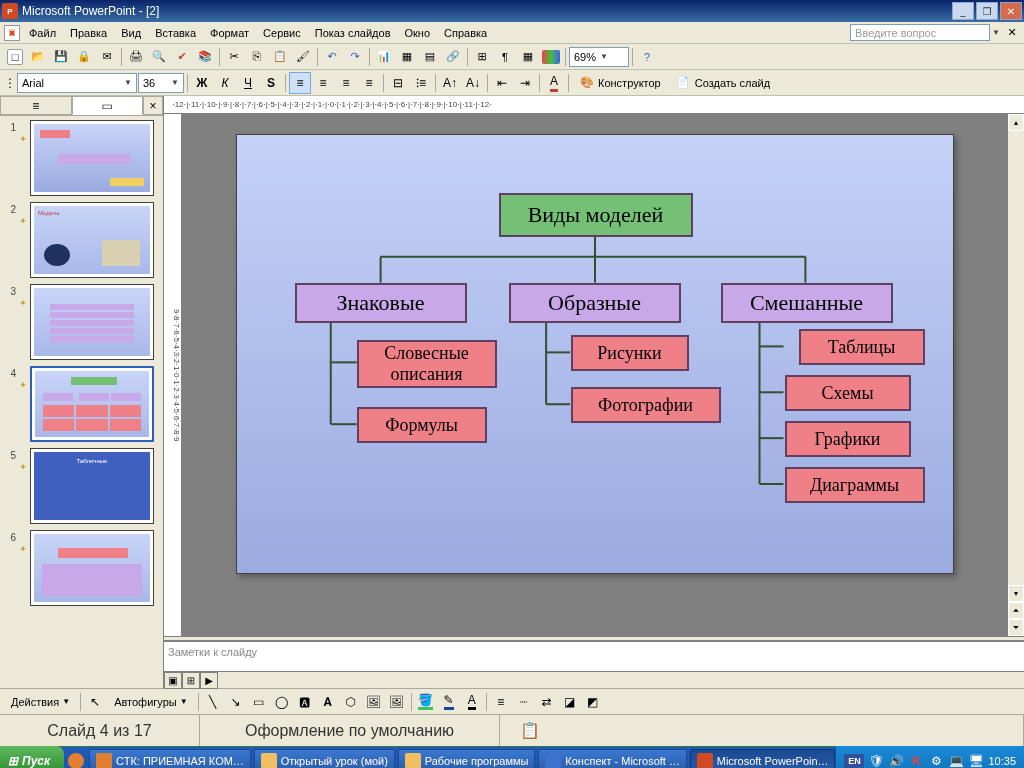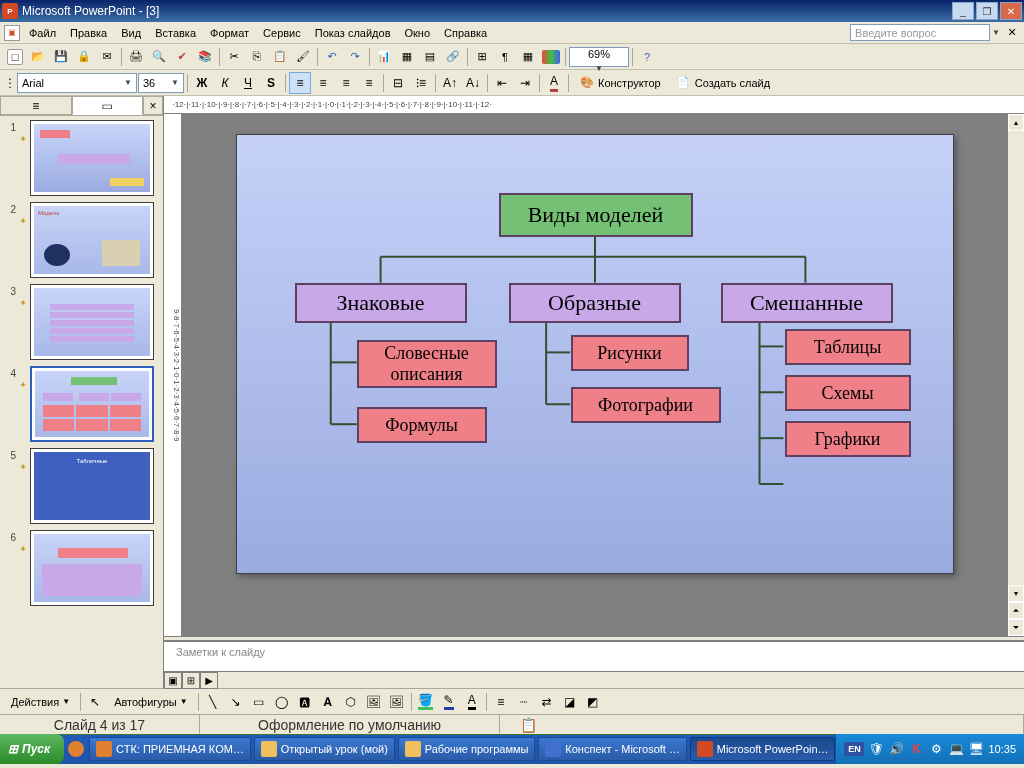--- a/index.html
+++ b/index.html
@@ -20,21 +20,21 @@
 .menubar .question-box{ margin-left:auto; width:140px;height:17px;background:#fff;border:1px solid #7f9db9;color:#999;font-size:11px;display:flex;align-items:center;padding:0 4px;}
 .menubar .close-doc{ margin-left:4px;width:16px;height:14px;display:flex;align-items:center;justify-content:center;color:#000;}
 
 
 .toolbar-row { height: 26px; background: #ece9d8; display: flex; align-items: center; padding: 0 4px; border-bottom: 1px solid #c0c0b0; gap: 1px; }
 .tb-btn { width: 22px; height: 22px; display: flex; align-items: center; justify-content: center; font-size: 12px; border: 1px solid transparent; }
 .tb-sep { width: 1px; height: 18px; background: #aca899; margin: 0 2px; }
 .tb-combo { height: 20px; background: #fff; border: 1px solid #7f9db9; display: flex; align-items: center; padding: 0 4px; font-size: 11px; gap:4px; }
 .tb-combo .arr{ font-size:8px;color:#444;}
 .tb-big-btn{ height:22px;display:flex;align-items:center;padding:0 6px;border:1px solid transparent;gap:3px;font-size:11px;}
-.zoom-combo{ width:60px;flex-direction:column;}
+.zoom-combo{ width:60px;}
 
 
 .workspace { display: flex; height: 592px; }
 .left-panel { width: 164px; background: #ece9d8; border-right: 1px solid #808080; display:flex;flex-direction:column;}
 .left-tabs{ height:20px;display:flex;border-bottom:1px solid #aca899;}
 .left-tabs .tab{ flex:1;display:flex;align-items:center;justify-content:center;border:1px solid #aca899;background:#ece9d8;font-size:12px;}
 .left-tabs .tab.active{ background:#fff;border-bottom:1px solid #fff;}
 .thumbs{ flex:1;overflow-y:auto;background:#ece9d8;padding:4px;}
 .thumb-row{ display:flex;align-items:flex-start;gap:2px;margin-bottom:6px;}
 .thumb-num{ width:12px;font-size:10px;color:#444;text-align:right;padding-top:2px;}
@@ -52,30 +52,30 @@
 .node{ position:absolute;border:2px solid #604060;display:flex;align-items:center;justify-content:center;font-family:'Times New Roman',serif;text-align:center;padding:12px 6px;}
 .n-green{ background:#74c074;font-size:22px;width:194px;height:44px;}
 .n-purple{ background:#c8a8e8;font-size:22px;width:172px;height:40px;}
 .n-pink{ background:#f08088;font-size:18px;height:36px;}
 .svg-lines{position:absolute;inset:0;pointer-events:none;}
 .scroll-v{ width:17px;background:#ece9d8;border-left:1px solid #808080;display:flex;flex-direction:column;}
 .scroll-v .sb-btn{height:17px;background:#ece9d8;border:1px solid #fff;display:flex;align-items:center;justify-content:center;font-size:8px;}
 .scroll-v .sb-track{flex:1;background:#ece9d8;}
 
 .notes-splitter{ height:5px;background:#ece9d8;border-top:1px solid #808080;border-bottom:1px solid #808080;cursor:ns-resize;}
-.notes-area{ height:30px;background:#fff;border-top:1px solid #808080;padding:4px 12px;font-size:11px;color:#888;}
+.notes-area{ height:30px;background:#fff;border-top:1px solid #808080;padding:4px 4px;font-size:11px;color:#888;}
 .scroll-h{ height:17px;background:#ece9d8;border-top:1px solid #808080;display:flex;}
 .view-btns{ display:flex;}
 .view-btns .vb{ width:18px;height:17px;border:1px solid #808080;display:flex;align-items:center;justify-content:center;font-size:10px;}
 
 
 .drawbar{ height:26px;background:#ece9d8;border-top:1px solid #aca899;display:flex;align-items:center;padding:0 4px;gap:1px;}
 
 
-.statusbar{ height:20px;background:#ece9d8;border-top:1px solid #aca899;display:flex;align-items:center;font-size:14px;color:#333;}
+.statusbar{ height:32px;background:#ece9d8;border-top:1px solid #aca899;display:flex;align-items:center;font-size:16px;color:#333;}
 .statusbar .sb-cell{ padding:0 20px;border-right:1px solid #aca899;height:100%;display:flex;align-items:center;}
 
 
 .taskbar{ height:30px;background:linear-gradient(#3e8a3e,#2a6a2a 3%,#225ab8 4%,#2153aa);display:flex;align-items:center;padding:0 0 0 0;gap:0;}
 .start-btn{ height:30px;background:linear-gradient(#5fb85f,#2a8a2a);color:#fff;font-size:12px;font-weight:bold;padding:0 14px 0 8px;display:flex;align-items:center;gap:4px;border-radius:0 8px 8px 0;font-style:italic;}
 .task-item{ height:24px;background:linear-gradient(#3a78d0,#2a5ba8);border:1px solid #1a4a90;color:#fff;font-size:11px;padding:0 6px;display:flex;align-items:center;gap:4px;margin-left:3px;max-width:165px;overflow:hidden;white-space:nowrap;border-radius:2px;}
 .task-item.active{ background:linear-gradient(#1a4a90,#2a5ba8);border:1px solid #0a3a80;}
 .task-item .ti-icon{ width:16px;height:16px;background:#f0c060;border-radius:2px;flex-shrink:0;}
 .tray{ margin-left:auto;height:30px;background:linear-gradient(#1a8ad8,#1270b8);display:flex;align-items:center;gap:4px;padding:0 8px;color:#fff;font-size:11px;border-left:1px solid #0a5a98;}
 .tray .tr-icon{ width:16px;height:16px;display:flex;align-items:center;justify-content:center;font-size:12px;}
@@ -83,21 +83,21 @@
 .ql-icon{ width:20px;height:24px;display:flex;align-items:center;justify-content:center;margin-left:2px;}
 
 
 .ic{ width:16px;height:16px;display:inline-flex;align-items:center;justify-content:center;font-size:11px;border-radius:2px;}
 </style>
 </head>
 <body>
 
 <div class="titlebar">
   <div class="app-icon">P</div>
-  <div class="title-text">Microsoft PowerPoint - [3]</div>
+  <div class="title-text">Microsoft PowerPoint - [2]</div>
   <div class="winbtns">
     <div>_</div>
     <div>❐</div>
     <div class="close">✕</div>
   </div>
 </div>
 
 <div class="menubar">
   <div class="doc-icon">▣</div>
   <div class="mi">Файл</div>
@@ -370,23 +370,24 @@
             </g>
           </svg>
           <div class="node n-green" style="left:262px;top:58px;">Виды моделей</div>
           <div class="node n-purple" style="left:58px;top:148px;">Знаковые</div>
           <div class="node n-purple" style="left:272px;top:148px;">Образные</div>
           <div class="node n-purple" style="left:484px;top:148px;">Смешанные</div>
           <div class="node n-pink" style="left:120px;top:205px;width:140px;height:48px;">Словесные описания</div>
           <div class="node n-pink" style="left:120px;top:272px;width:130px;text-align:center;">Формулы</div>
           <div class="node n-pink" style="left:334px;top:200px;width:118px;">Рисунки</div>
           <div class="node n-pink" style="left:334px;top:252px;width:150px;">Фотографии</div>
-          <div class="node n-pink" style="left:548px;top:194px;width:126px;">Таблицы</div>
+          <div class="node n-pink" style="left:562px;top:194px;width:126px;">Таблицы</div>
           <div class="node n-pink" style="left:548px;top:240px;width:126px;">Схемы</div>
           <div class="node n-pink" style="left:548px;top:286px;width:126px;">Графики</div>
+          <div class="node n-pink" style="left:548px;top:332px;width:140px;">Диаграммы</div>
         </div>
       </div>
       <div class="scroll-v">
         <div class="sb-btn">▴</div>
         <div class="sb-track"></div>
         <div class="sb-btn">▾</div>
         <div class="sb-btn">⏶</div>
         <div class="sb-btn">⏷</div>
       </div>
     </div>

